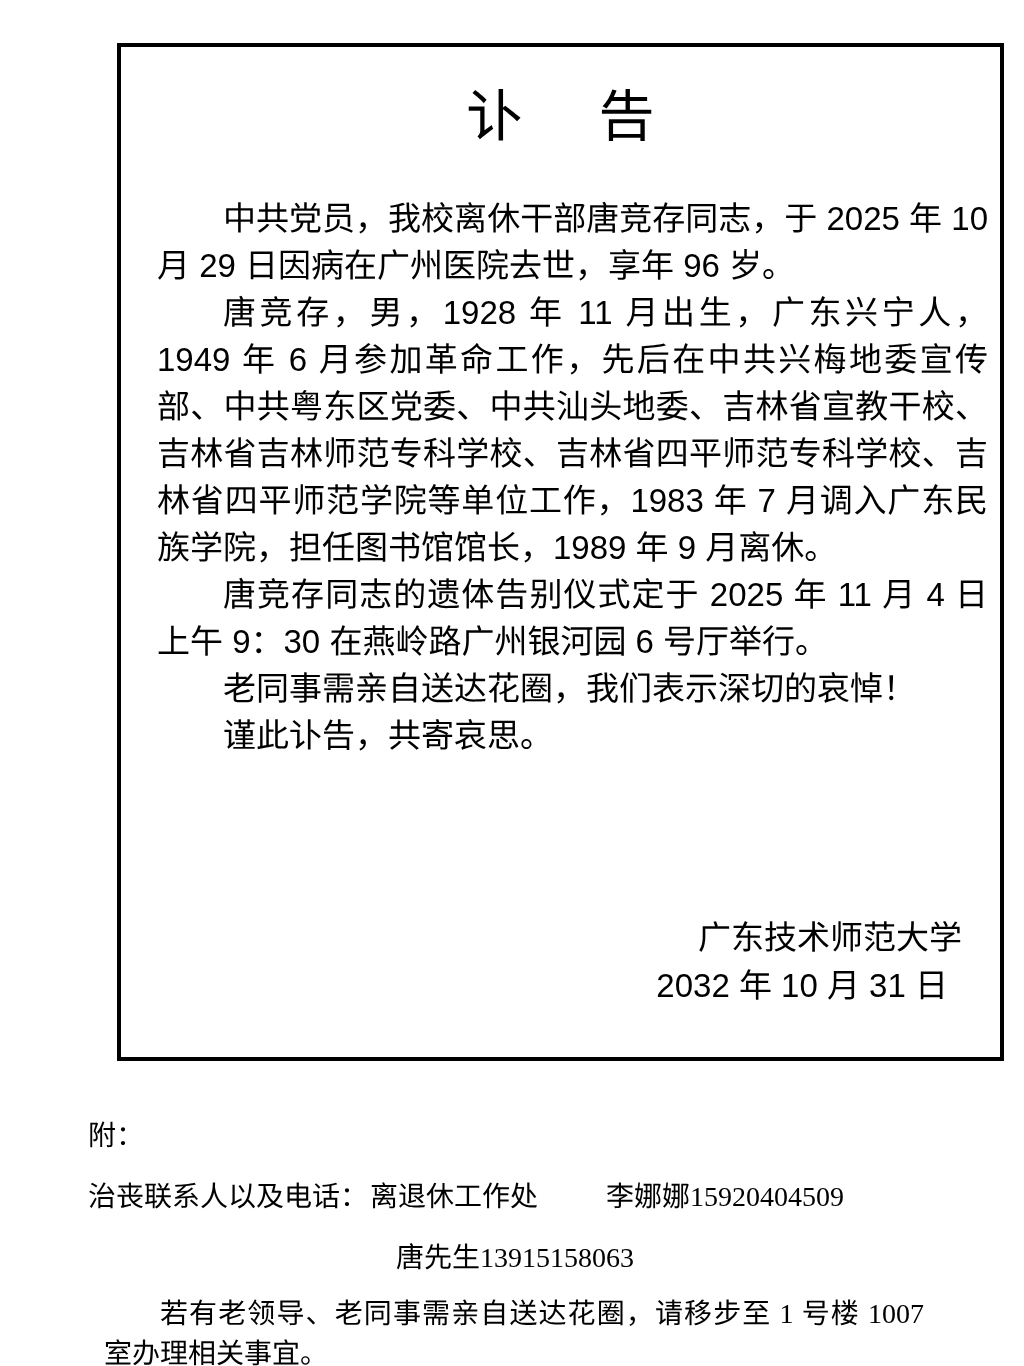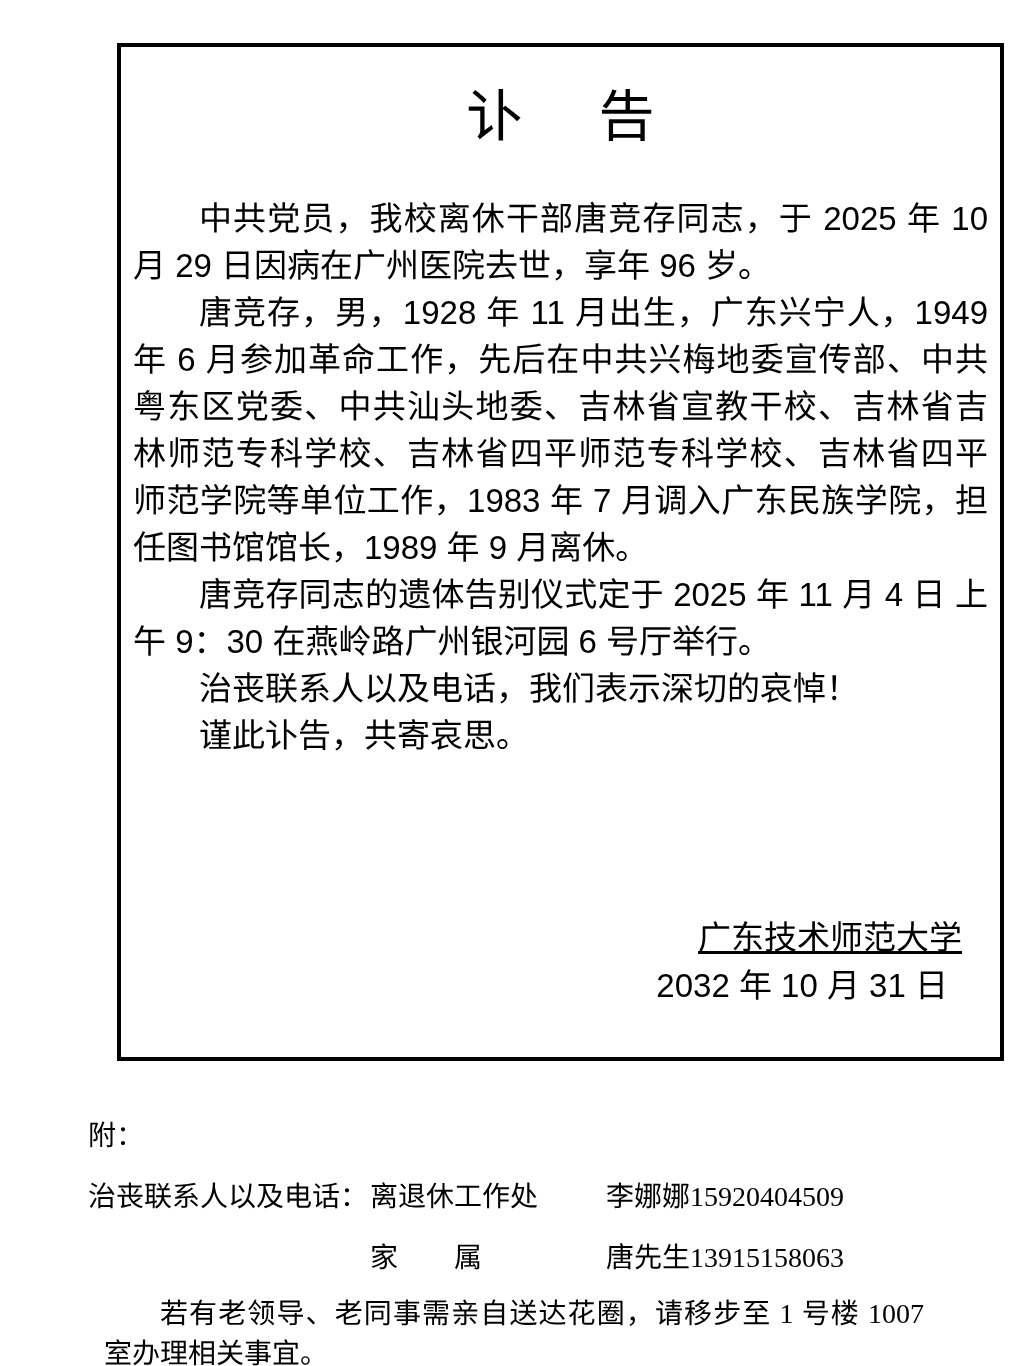--- a/index.html
+++ b/index.html
@@ -38,33 +38,34 @@
     text-indent: 10px; 
     white-space: nowrap;
   }
 
   .notice-body {
     margin-top: 48px;
     font-size: 33px;
     line-height: 47px;
     text-align: justify;
     text-justify: inter-ideograph;
+    margin-left: 24px;
   }
   .notice-body p {
     margin: 0;
     text-indent: 2em;
   }
 
   .signature-block {
     margin-top: 155px;
     font-size: 33px;
     line-height: 48px;
     text-align: right;
   }
-  .signature-org  { padding-right: 26px; text-decoration: underline; }
+  .signature-org  { padding-right: 26px; }
   .signature-date { padding-right: 40px; }
 
   
   .attachment {
     position: absolute;
     left: 88px;
     top: 1116px;
     width: 852px;
     font-family: "Liberation Serif", "DejaVu Serif", serif;
     font-size: 28px;
@@ -93,21 +94,21 @@
 <body>
 
 <div class="notice-box">
 
   <h1 class="notice-title"><span>讣　告</span></h1>
 
   <div class="notice-body">
     <p>中共党员，我校离休干部唐竞存同志，于 2025 年 10 月 29 日因病在广州医院去世，享年 96 岁。</p>
     <p>唐竞存，男，1928 年 11 月出生，广东兴宁人，1949 年 6 月参加革命工作，先后在中共兴梅地委宣传部、中共粤东区党委、中共汕头地委、吉林省宣教干校、吉林省吉林师范专科学校、吉林省四平师范专科学校、吉林省四平师范学院等单位工作，1983 年 7 月调入广东民族学院，担任图书馆馆长，1989 年 9 月离休。</p>
     <p>唐竞存同志的遗体告别仪式定于 2025 年 11 月 4 日 上午 9：30 在燕岭路广州银河园 6 号厅举行。</p>
-    <p>治丧联系人以及电话，我们表示深切的哀悼！</p>
+    <p>老同事需亲自送达花圈，我们表示深切的哀悼！</p>
     <p>谨此讣告，共寄哀思。</p>
   </div>
 
   <div class="signature-block">
     <div class="signature-org">广东技术师范大学</div>
     <div class="signature-date">2032 年 10 月 31 日</div>
   </div>
 
 </div>
 
@@ -117,20 +118,19 @@
 
   <div class="contact-row">
     <span class="contact-lead">治丧联系人以及电话：</span>
     <span class="contact-unit">离退休工作处</span>
     <span class="contact-name">李娜娜</span>
     <span class="contact-phone">15920404509</span>
   </div>
 
   <div class="contact-row">
     <span class="contact-lead"></span>
-    <span class="contact-unit">家　　属</span>
     <span class="contact-name">唐先生</span>
     <span class="contact-phone">13915158063</span>
   </div>
 
   <p class="attachment-note">若有老领导、老同事需亲自送达花圈，请移步至 1 号楼 1007 室办理相关事宜。</p>
 
 </div>
 
 </body></html>

